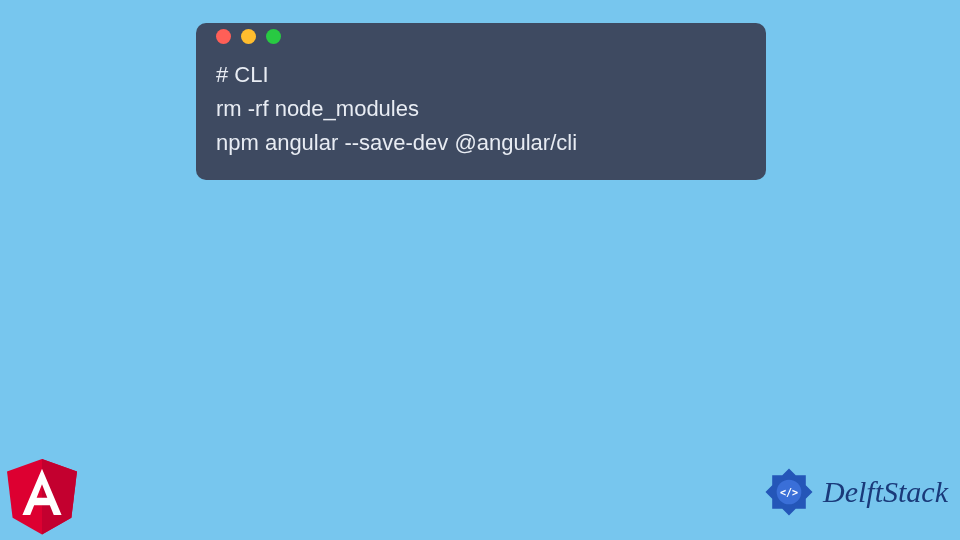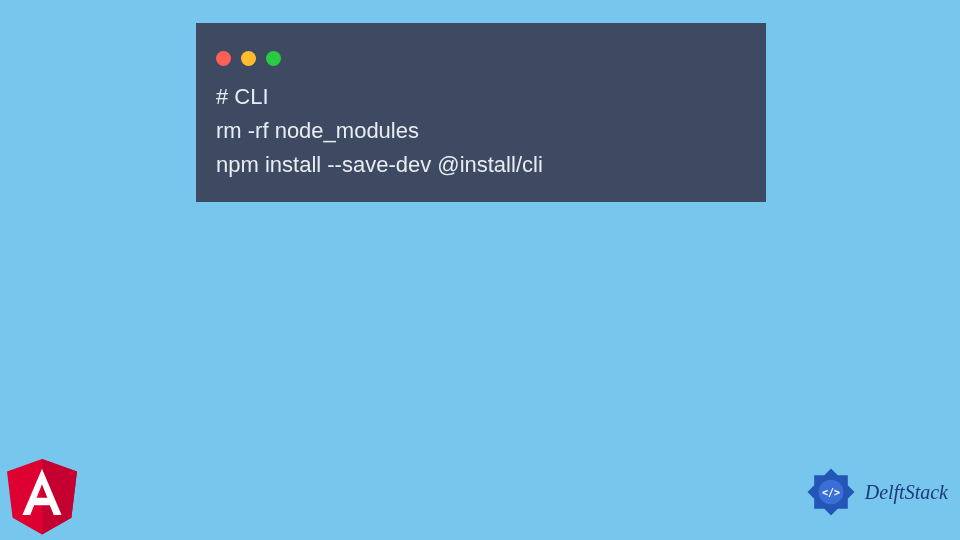--- a/index.html
+++ b/index.html
@@ -14,22 +14,22 @@
       position: relative;
       font-family: -apple-system, BlinkMacSystemFont, "Segoe UI", sans-serif;
       overflow: hidden;
     }
     .terminal-window {
       position: absolute;
       top: 23px;
       left: 196px;
       width: 570px;
       background: #3e4a61;
-      border-radius: 0;
-      padding: 28px 20px 20px 20px;
+      border-radius: 10px;
+      padding: 6px 20px 20px 20px;
     }
     .titlebar {
       display: flex;
       gap: 10px;
       margin-bottom: 14px;
     }
     .traffic-dot {
       width: 15px;
       height: 15px;
       border-radius: 50%;
@@ -60,39 +60,39 @@
       display: flex;
       align-items: center;
       gap: 6px;
     }
     .delftstack-icon {
       width: 56px;
       height: 56px;
     }
     .delftstack-text {
       color: #1a3a7a;
-      font-size: 20px;
+      font-size: 30px;
       font-style: italic;
       font-weight: 500;
       font-family: Georgia, serif;
     }
   </style>
 </head>
 <body>
 
 <div class="terminal-window">
   <div class="titlebar">
     <div class="traffic-dot dot-red"></div>
     <div class="traffic-dot dot-yellow"></div>
     <div class="traffic-dot dot-green"></div>
   </div>
   <div class="code-area">
     <div class="code-line"># CLI</div>
     <div class="code-line">rm -rf node_modules</div>
-    <div class="code-line">npm install --save-dev @install/cli</div>
+    <div class="code-line">npm angular --save-dev @angular/cli</div>
   </div>
 </div>
 
 <div class="angular-logo">
   <svg viewBox="0 0 250 270" xmlns="http://www.w3.org/2000/svg">
     <polygon fill="#dd0031" points="125,0 250,45 230,210 125,270 20,210 0,45"></polygon>
     <polygon fill="#c3002f" points="125,0 125,270 230,210 250,45"></polygon>
     <path fill="#ffffff" d="M125 35 L55 200 h28 l14-35 h56 l14 35 h28 L125 35 z M125 90 l19 48 h-38 l19-48 z"></path>
   </svg>
 </div>

